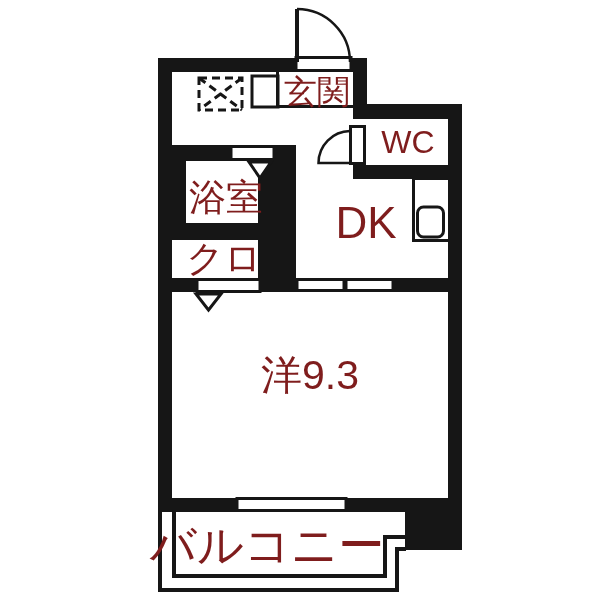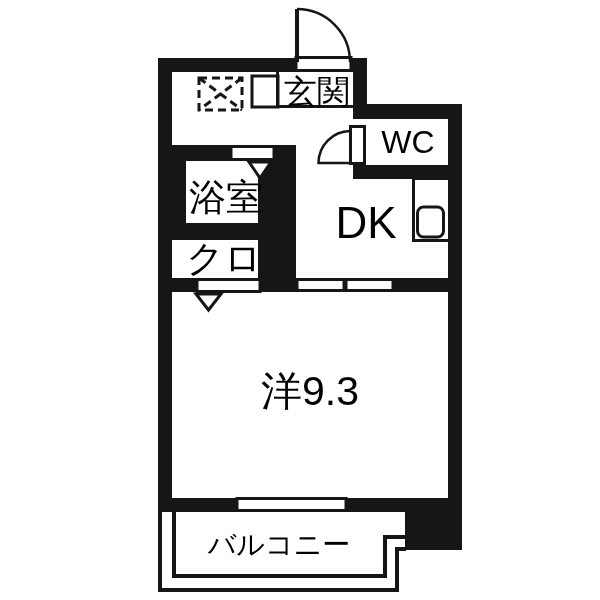--- a/index.html
+++ b/index.html
@@ -3,29 +3,29 @@
 <meta charset="utf-8">
 <style>
   html,body{margin:0;padding:0;background:#ffffff;}
   .stage{
     position:relative;width:600px;height:600px;background:#ffffff;overflow:hidden;
     font-family:"Liberation Sans","DejaVu Sans",sans-serif;
   }
   .stage svg{position:absolute;left:0;top:0;}
   .room-label{
     position:absolute;transform:translate(-50%,-50%);
-    color:#000000;white-space:nowrap;line-height:1;letter-spacing:0;
+    color:#7f1d1d;white-space:nowrap;line-height:1;letter-spacing:0;
   }
   .lbl-genkan {left:317px;top:91px;font-size:33px;}
   .lbl-wc     {left:408px;top:142px;font-size:32px;}
   .lbl-bath   {left:226px;top:197px;font-size:37px;}
   .lbl-closet {left:224px;top:258px;font-size:37px;}
   .lbl-dk     {left:366px;top:223px;font-size:44px;}
-  .lbl-west   {left:310px;top:391px;font-size:41px;}
-  .lbl-balcony{left:279px;top:545px;font-size:28px;}
+  .lbl-west   {left:310px;top:375px;font-size:41px;}
+  .lbl-balcony{left:267px;top:545px;font-size:46px;}
 </style>
 </head>
 <body>
 
 <div class="stage">
 
   <svg width="600" height="600" viewBox="0 0 600 600">
 
     <g fill="#161616" stroke="none">
       <rect x="158" y="58" width="209" height="14"></rect>

